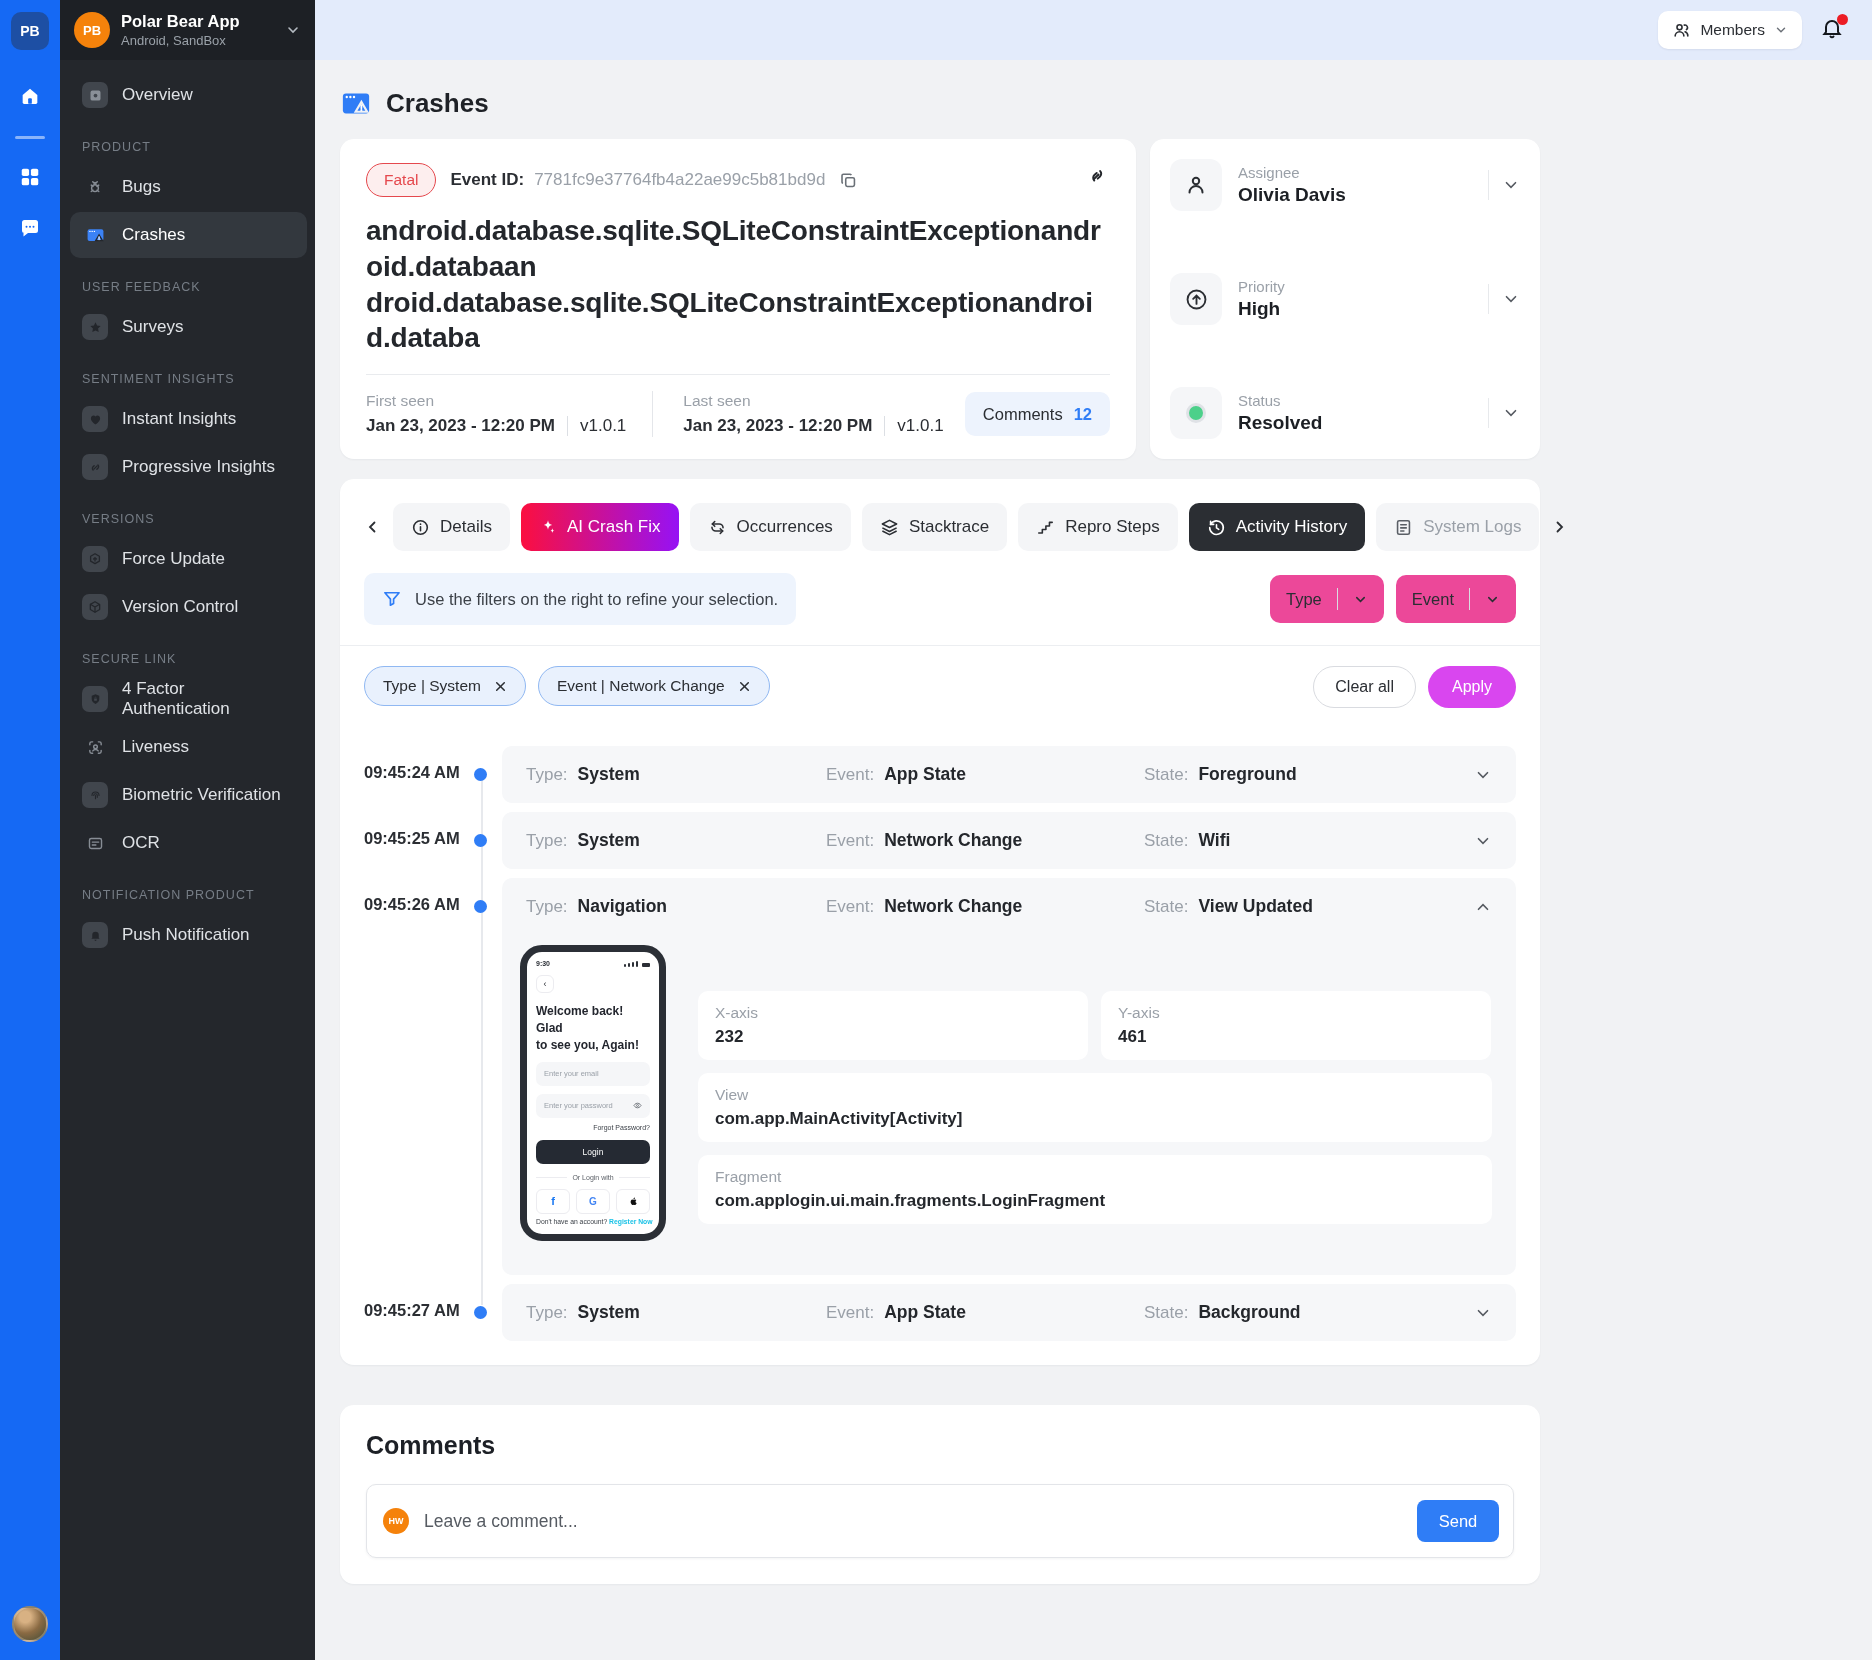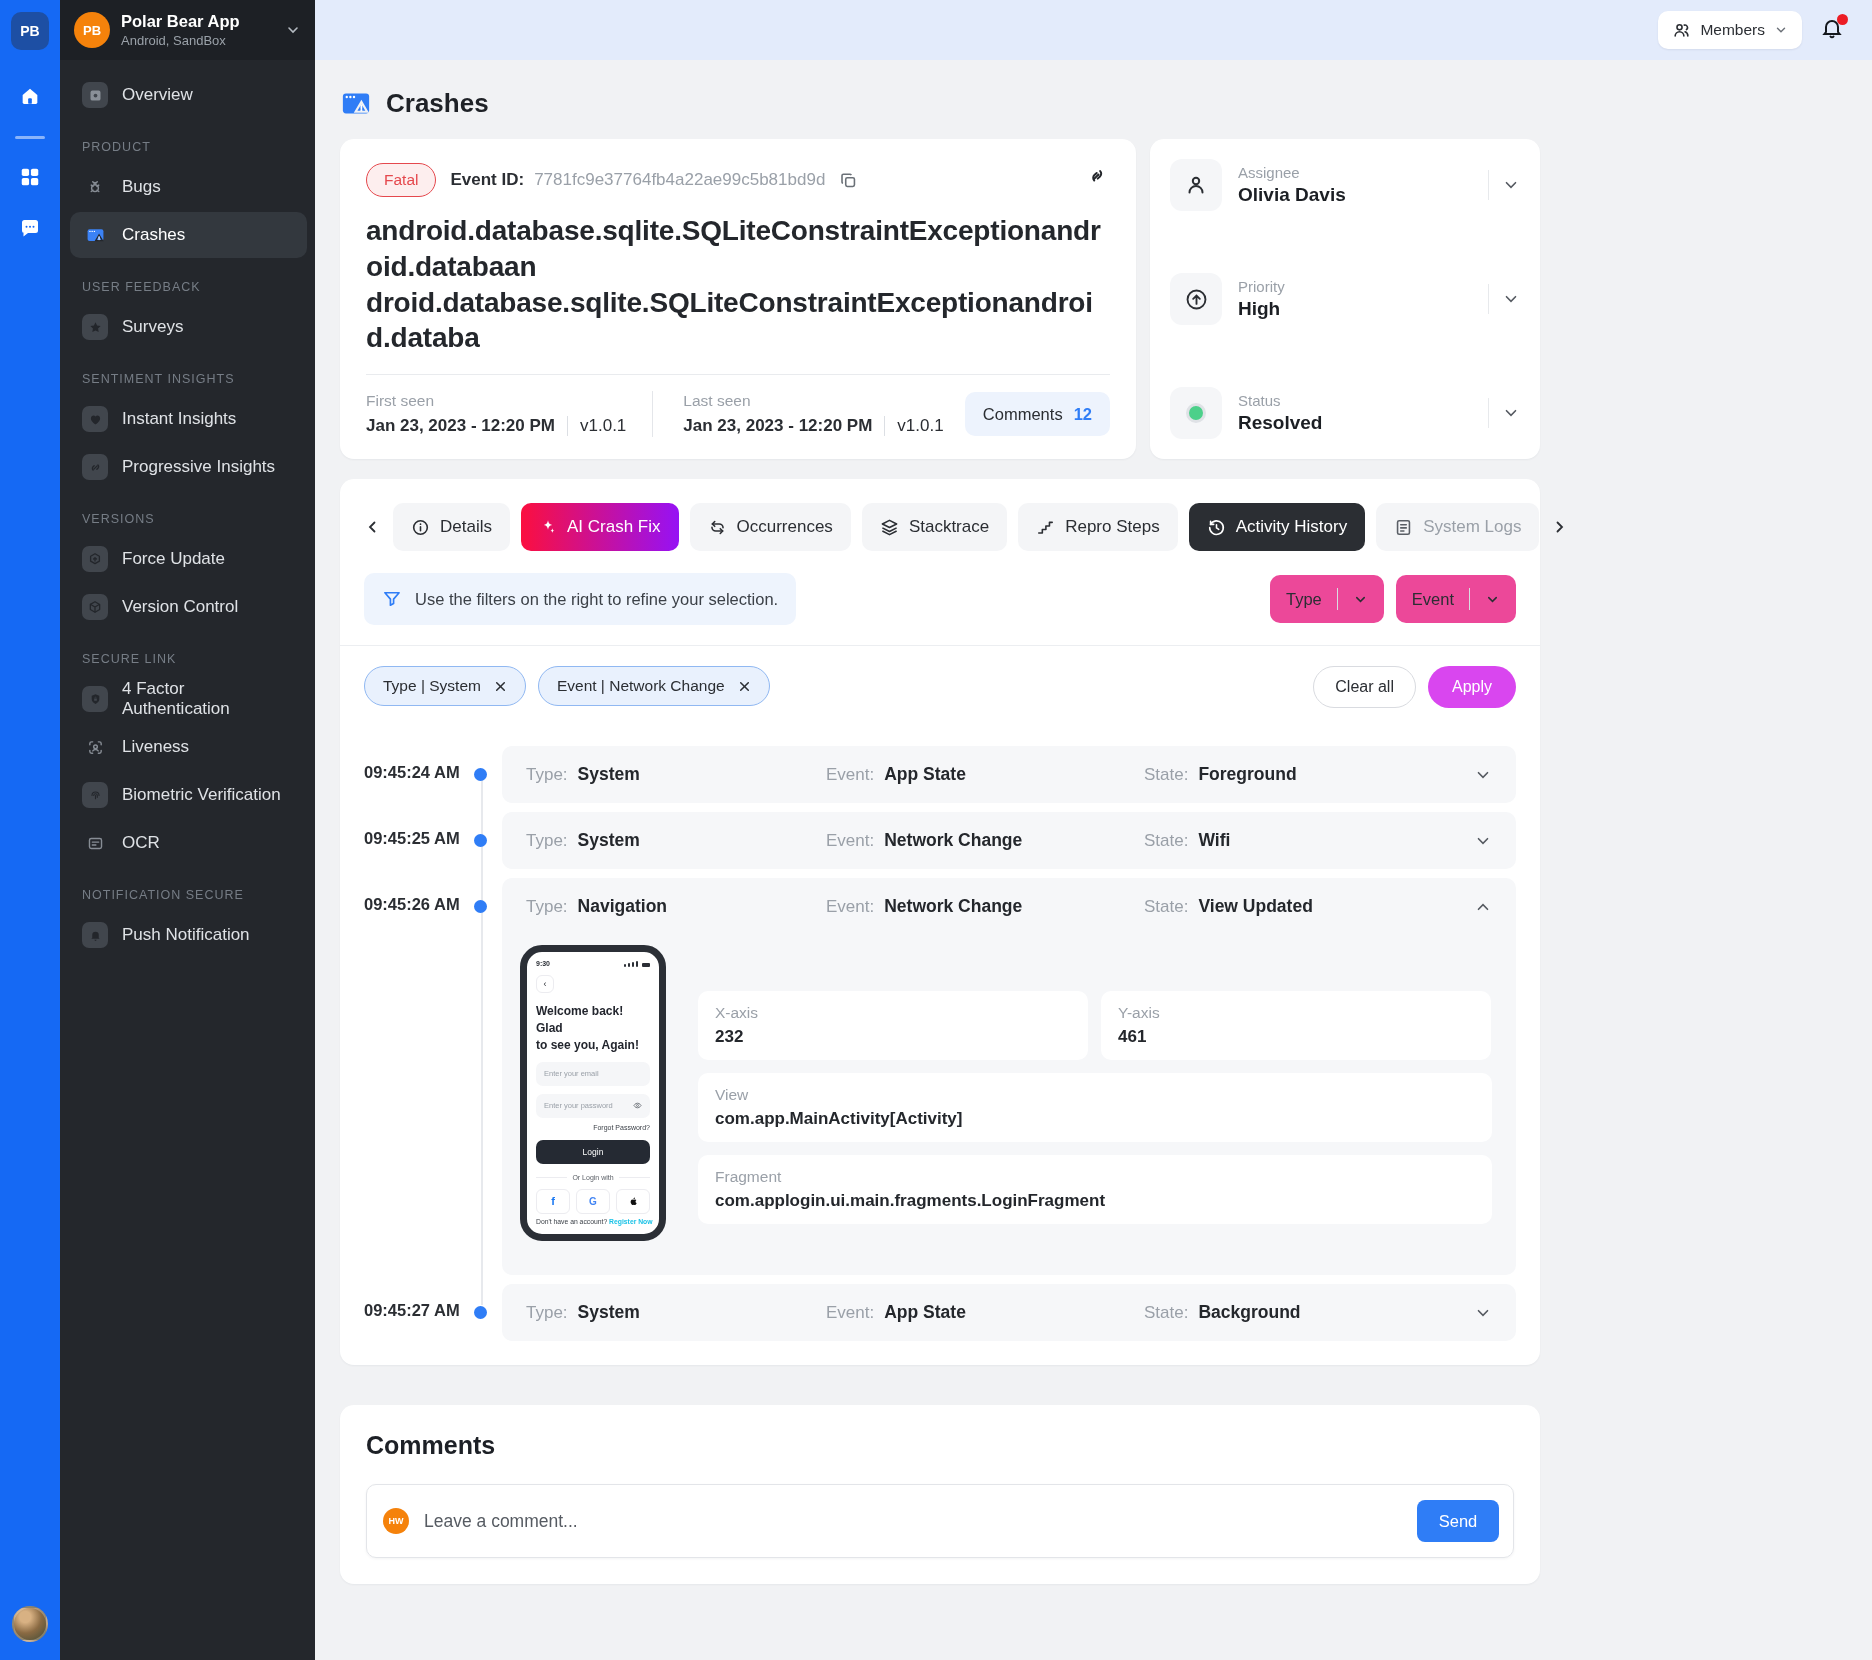--- a/index.html
+++ b/index.html
@@ -294,21 +294,21 @@
       </div>
       <div class="sb-item">
         <span class="ic">
             <svg width="17" height="17" viewBox="0 0 24 24" fill="none" stroke="#878d95" stroke-width="2" stroke-linecap="round">
               <rect x="3.5" y="5" width="17" height="14" rx="2.5"></rect>
               <path d="M7.5 10h9M7.5 14h5"></path>
             </svg>
           </span>
         <span>OCR</span>
       </div>
-      <div class="sb-section">NOTIFICATION SECURE</div>
+      <div class="sb-section">NOTIFICATION PRODUCT</div>
       <div class="sb-item">
         <span class="ic badge">
             <svg width="13" height="13" viewBox="0 0 24 24" fill="#23262b">
               <path d="M6 16v-5a6 6 0 1 1 12 0v5l1.6 2.2H4.4z"></path>
               <path d="M10 20a2 2 0 0 0 4 0z"></path>
             </svg>
           </span>
         <span>Push Notification</span>
       </div>
     </nav>

